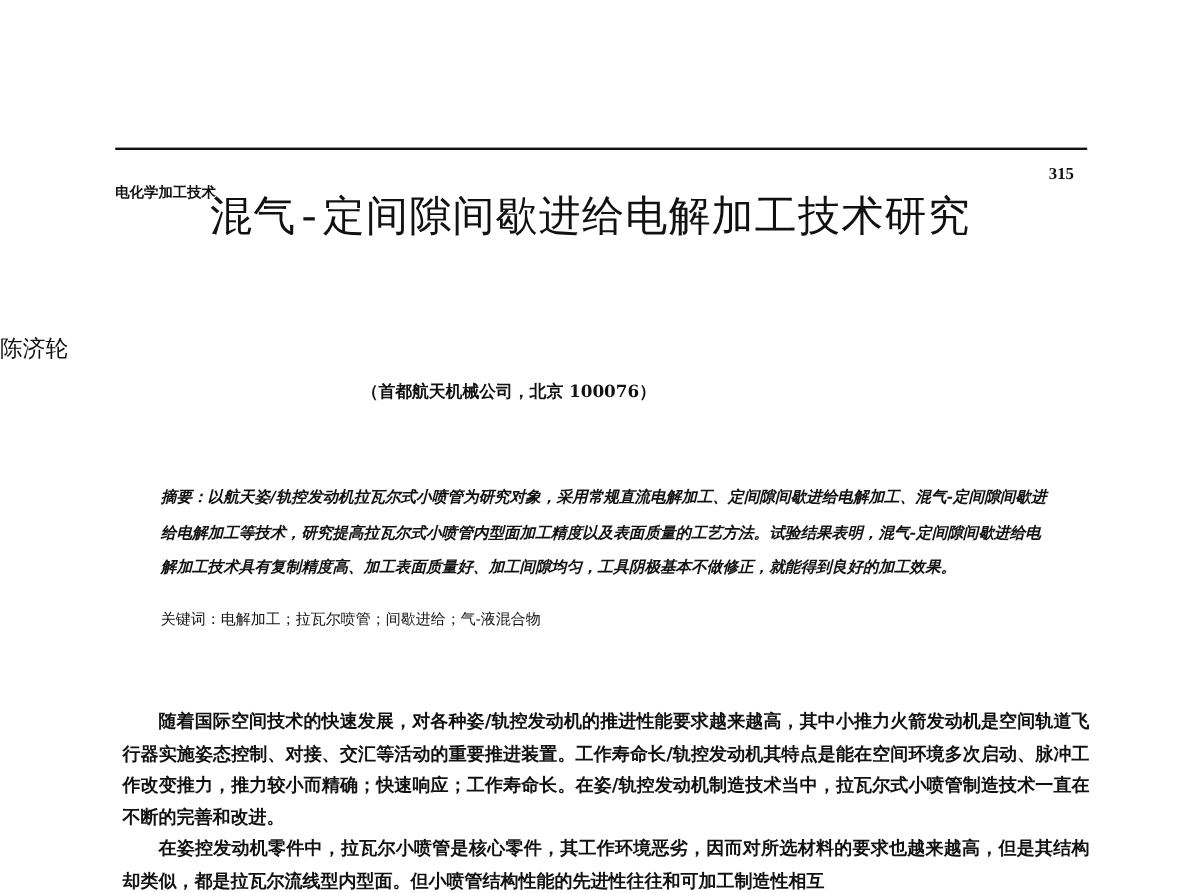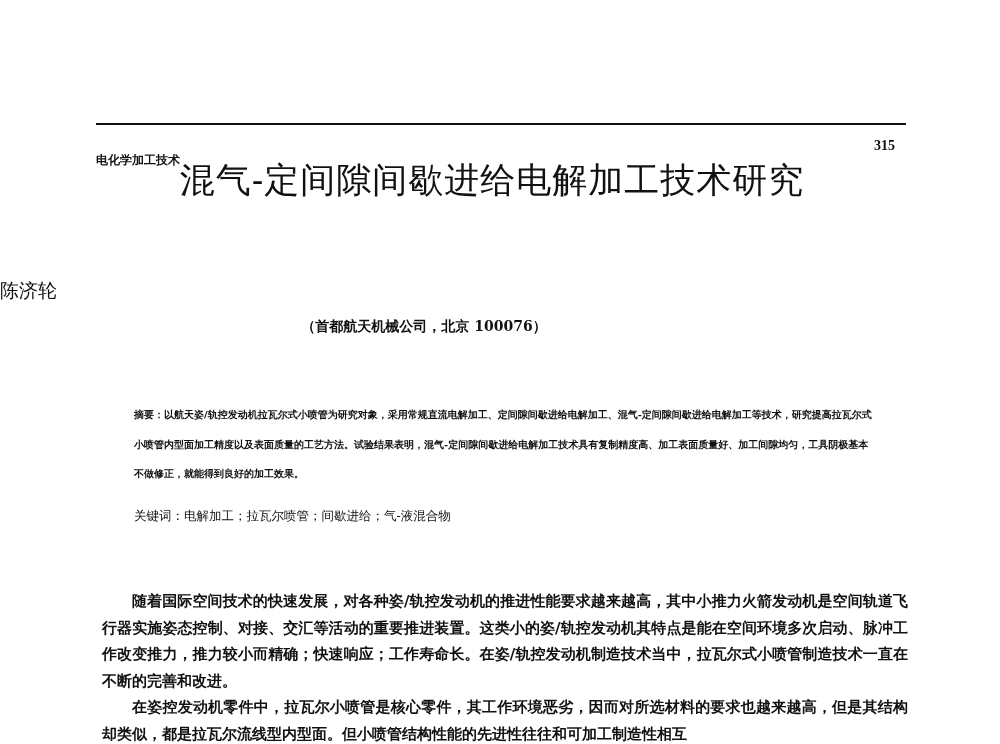--- a/index.html
+++ b/index.html
@@ -16,34 +16,34 @@
   .running-head {
     position: absolute; left: 96px; top: 104px;
     font-family: "DejaVu Sans", sans-serif; font-weight: bold; font-size: 12px; margin-top: 48px;
   }
   .head-rule {
     position: absolute; left: 96px; top: 123px; width: 810px; height: 2px;
     background: #111;
   }
   .title {
     position: absolute; left: 0; width: 984px; top: 157px; text-align: center;
-    font-family: Liberation Sans, sans-serif; font-size: 35px; letter-spacing: 1px;
+    font-family: Liberation Mono, monospace; font-size: 35px; letter-spacing: 1px;
     font-weight: 500;
   }
   .author {
     position: absolute; left: 0; width: 948px; top: 278px; text-align: left;
     font-size: 19px;
   }
   .affil {
     position: absolute; left: 0; width: 848px; top: 318px; text-align: center;
     font-size: 14px; font-weight: bold;
   }
   .abstract {
     position: absolute; left: 134px; top: 400px; width: 740px;
-    font-size: 10px; line-height: 29.5px; font-weight: bold;
+    font-size: 13px; line-height: 29.5px; font-weight: bold; font-style: italic;
   }
   .abstract .lbl { font-weight: 900; }
   .keywords {
     position: absolute; left: 134px; top: 508px; width: 740px;
     font-size: 12.5px; font-weight: normal;
   }
   .body-text {
     position: absolute; left: 102px; top: 588px; width: 806px;
     font-size: 15px; line-height: 26.5px; font-weight: bold;
     text-align: justify;
@@ -63,15 +63,15 @@
 
 <div class="abstract">
   <span class="lbl">摘要：</span><span>以航天姿/轨控发动机拉瓦尔式小喷管为研究对象，采用常规直流电解加工、定间隙间歇进给电解加工、混气-定间隙间歇进给电解加工等技术，研究提高拉瓦尔式小喷管内型面加工精度以及表面质量的工艺方法。试验结果表明，混气-定间隙间歇进给电解加工技术具有复制精度高、加工表面质量好、加工间隙均匀，工具阴极基本不做修正，就能得到良好的加工效果。</span>
 </div>
 
 <div class="keywords">
   <span class="lbl">关键词：</span><span>电解加工；拉瓦尔喷管；间歇进给；气-液混合物</span>
 </div>
 
 <div class="body-text">
-  <p>随着国际空间技术的快速发展，对各种姿/轨控发动机的推进性能要求越来越高，其中小推力火箭发动机是空间轨道飞行器实施姿态控制、对接、交汇等活动的重要推进装置。这类小的姿/轨控发动机其特点是能在空间环境多次启动、脉冲工作改变推力，推力较小而精确；快速响应；工作寿命长。在姿/轨控发动机制造技术当中，拉瓦尔式小喷管制造技术一直在不断的完善和改进。</p>
+  <p>随着国际空间技术的快速发展，对各种姿/轨控发动机的推进性能要求越来越高，其中小推力火箭发动机是空间轨道飞行器实施姿态控制、对接、交汇等活动的重要推进装置。工作寿命长/轨控发动机其特点是能在空间环境多次启动、脉冲工作改变推力，推力较小而精确；快速响应；工作寿命长。在姿/轨控发动机制造技术当中，拉瓦尔式小喷管制造技术一直在不断的完善和改进。</p>
   <p>在姿控发动机零件中，拉瓦尔小喷管是核心零件，其工作环境恶劣，因而对所选材料的要求也越来越高，但是其结构却类似，都是拉瓦尔流线型内型面。但小喷管结构性能的先进性往往和可加工制造性相互</p>
 </div>
 
 </body></html>

